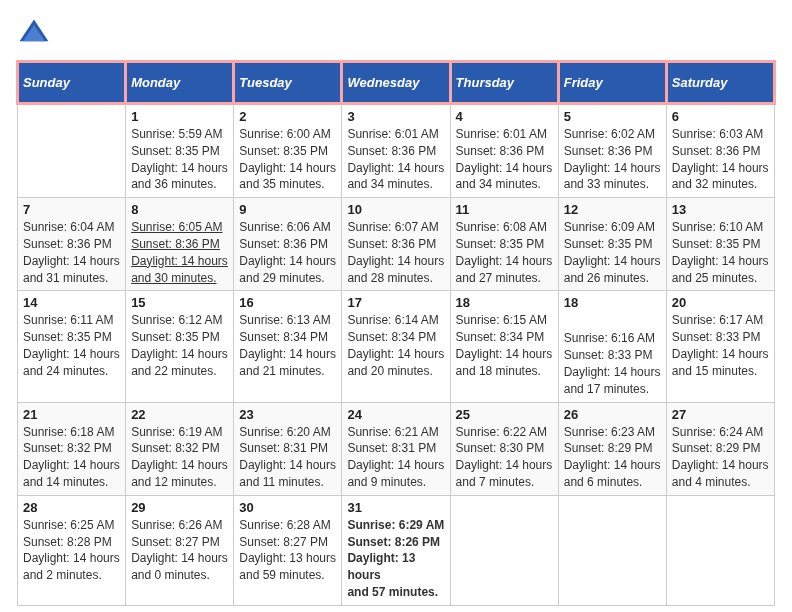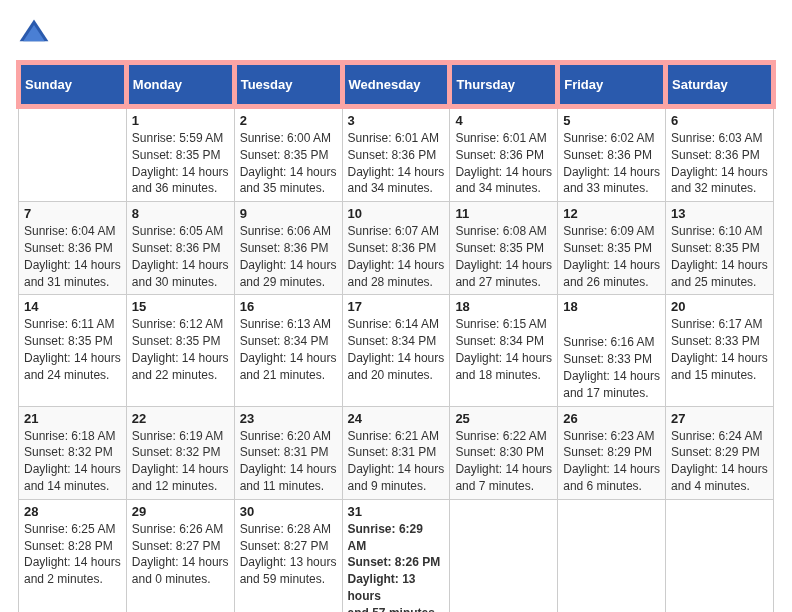--- a/index.html
+++ b/index.html
@@ -50,21 +50,22 @@
       width: 100%;
       border-collapse: collapse;
       font-size: 11px;
     }
     thead tr th {
       background-color: #2a5aad;
       color: #fff;
       padding: 12px 4px;
       text-align: left;
       font-size: 13px;
-      border: 5px solid #fca5a5;
+      border: 3px solid #fca5a5;
+      font-style: italic;
     }
     tbody tr td {
       border: 1px solid #ccc;
       vertical-align: top;
       padding: 4px 5px;
       min-height: 80px;
       width: 107px;
     }
     .day-number {
       font-size: 13px;
@@ -166,21 +167,21 @@
       <tr>
         <td>
           <span class="day-number">7</span>
           <div class="day-info" style="white-space: pre-line;">Sunrise: 6:04 AM
 Sunset: 8:36 PM
 Daylight: 14 hours
 and 31 minutes.</div>
         </td>
         <td>
           <span class="day-number">8</span>
-          <div class="day-info" style="white-space: pre-line;">Sunrise: 6:05 AM
+          <div class="day-info" style="white-space: pre-line; text-decoration: underline;">Sunrise: 6:05 AM
 Sunset: 8:36 PM
 Daylight: 14 hours
 and 30 minutes.</div>
         </td>
         <td>
           <span class="day-number">9</span>
           <div class="day-info" style="white-space: pre-line;">Sunrise: 6:06 AM
 Sunset: 8:36 PM
 Daylight: 14 hours
 and 29 minutes.</div>

